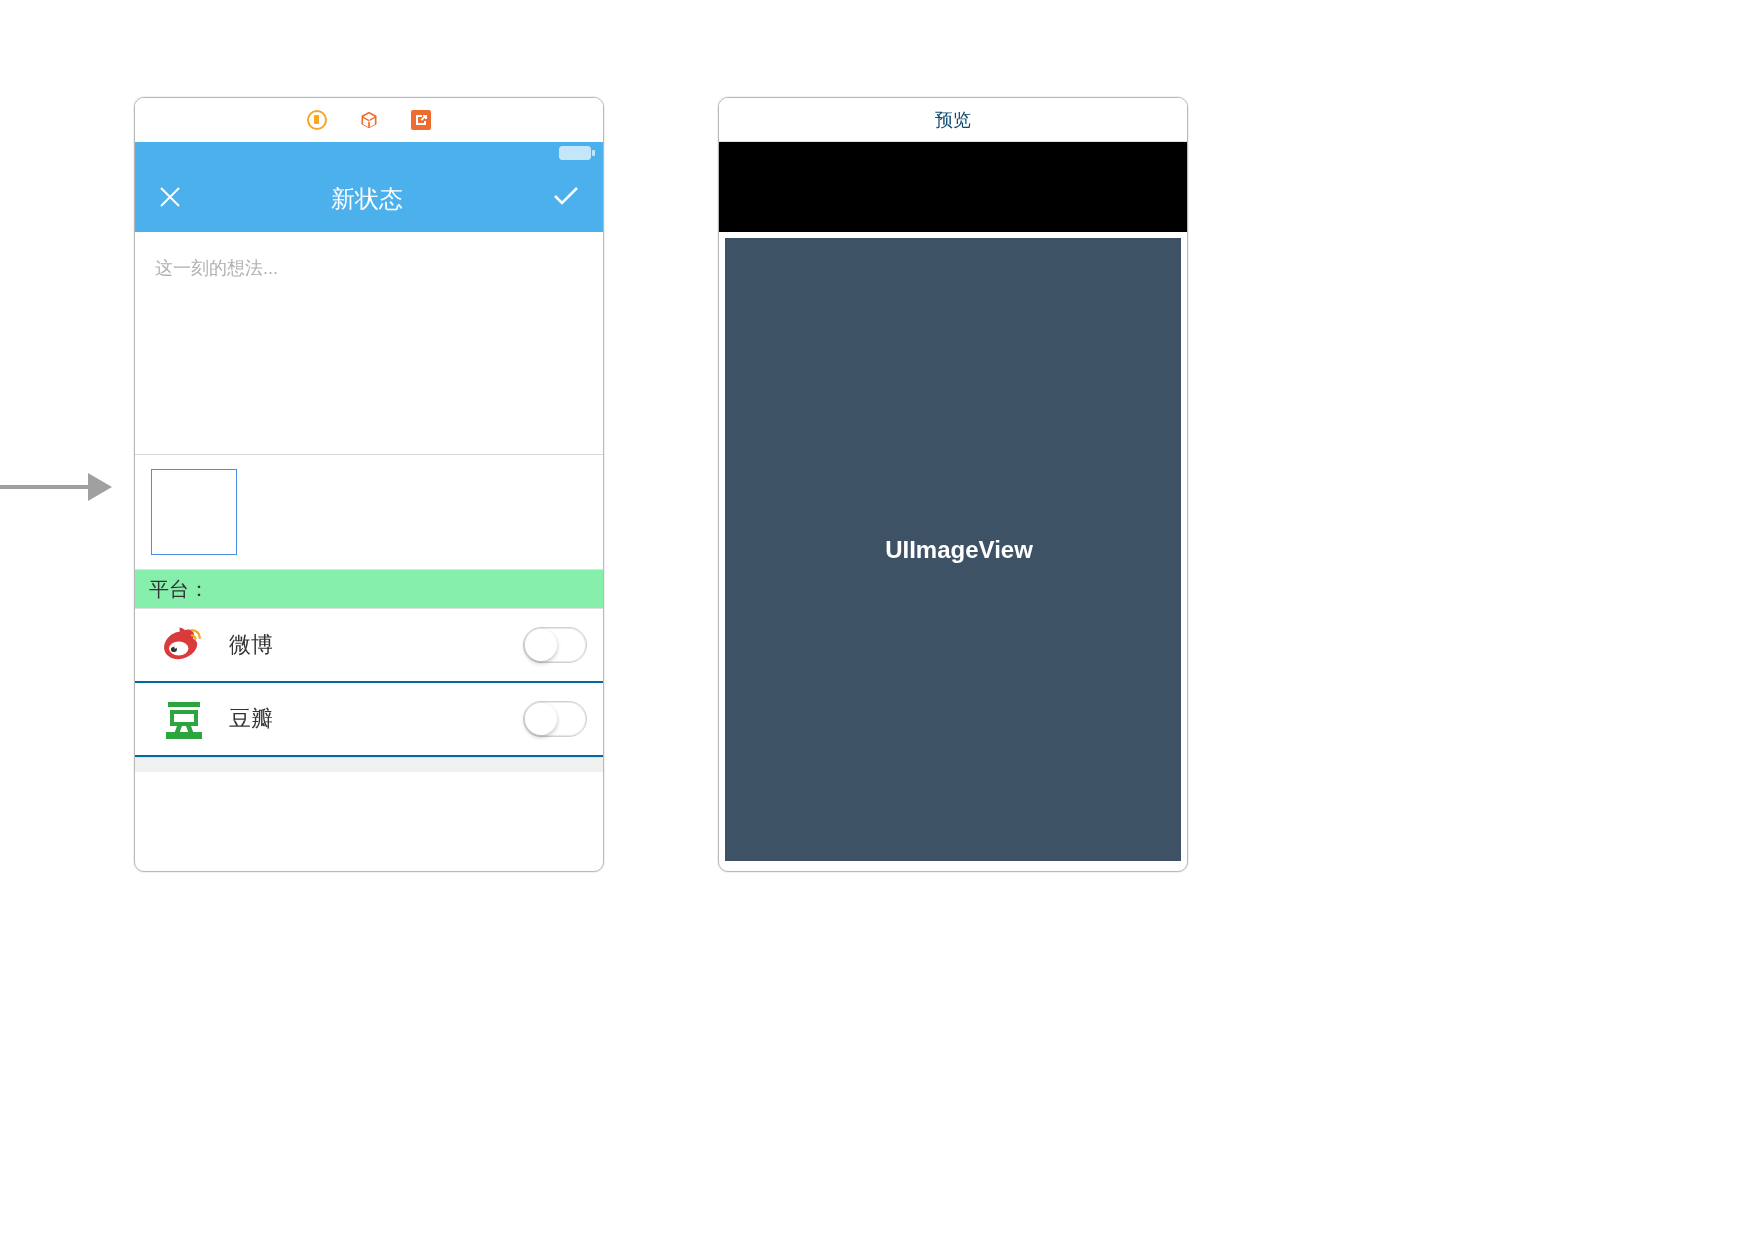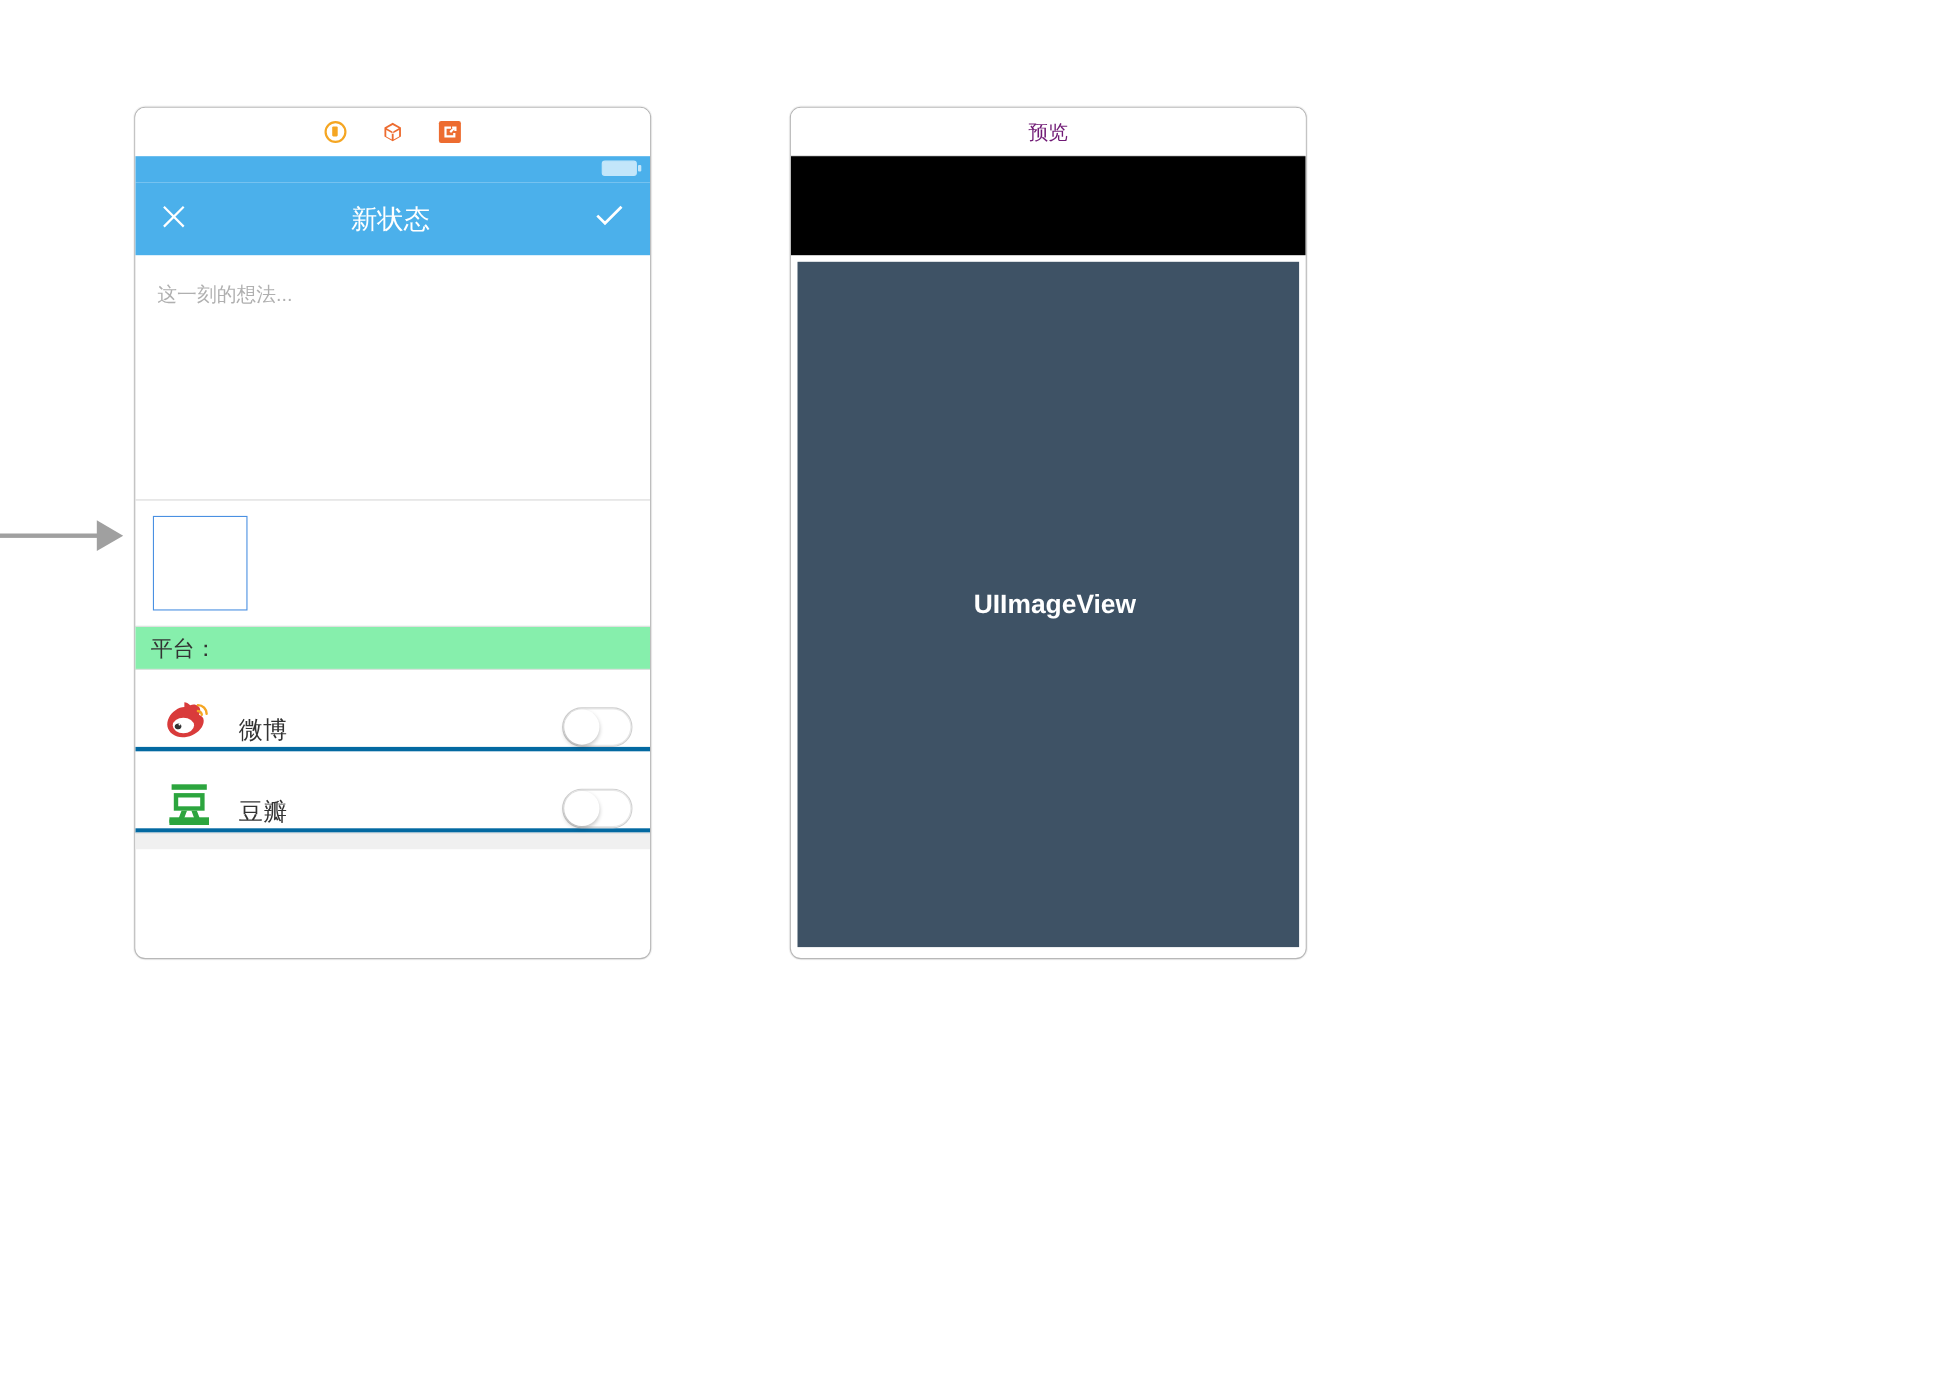--- a/index.html
+++ b/index.html
@@ -41,21 +41,21 @@
     }
     .phone-frame {
       position: absolute;
       border: 1px solid #b8b8b8;
       border-radius: 10px;
       overflow: hidden;
       background: #ffffff;
       box-shadow: 0 0 0 1px rgba(0,0,0,0.05);
     }
     .phone-left {
-      left: 122px;
+      left: 134px;
       top: 97px;
       width: 470px;
       height: 775px;
     }
     .phone-right {
       left: 718px;
       top: 97px;
       width: 470px;
       height: 775px;
     }
@@ -183,23 +183,23 @@
       align-items: center;
       padding: 0 14px;
       font-size: 20px;
       color: #333;
       border-top: 1px solid #e0e0e0;
       border-bottom: 1px solid #e0e0e0;
     }
     .platform-row {
       height: 74px;
       display: flex;
-      align-items: flex-end;
+      align-items: center;
       padding: 0 16px;
-      border-bottom: 4px solid #0369a1;
+      border-bottom: 2px solid #0369a1;
     }
     .platform-icon {
       width: 46px;
       height: 46px;
       margin-left: 10px;
       display: flex;
       align-items: center;
       justify-content: center;
       flex-shrink: 0;
     }
@@ -233,21 +233,21 @@
       height: 15px;
       background: #f0f0f0;
       border-top: 1px solid #e0e0e0;
     }
     .preview-header {
       height: 44px;
       display: flex;
       align-items: center;
       justify-content: center;
       font-size: 18px;
-      color: #701a75;
+      color: #0c4a6e;
       background: #ffffff;
       border-bottom: 1px solid #e0e0e0;
     }
     .black-bar {
       height: 90px;
       background: #000000;
     }
     .imageview {
       margin: 6px;
       height: 623px;

